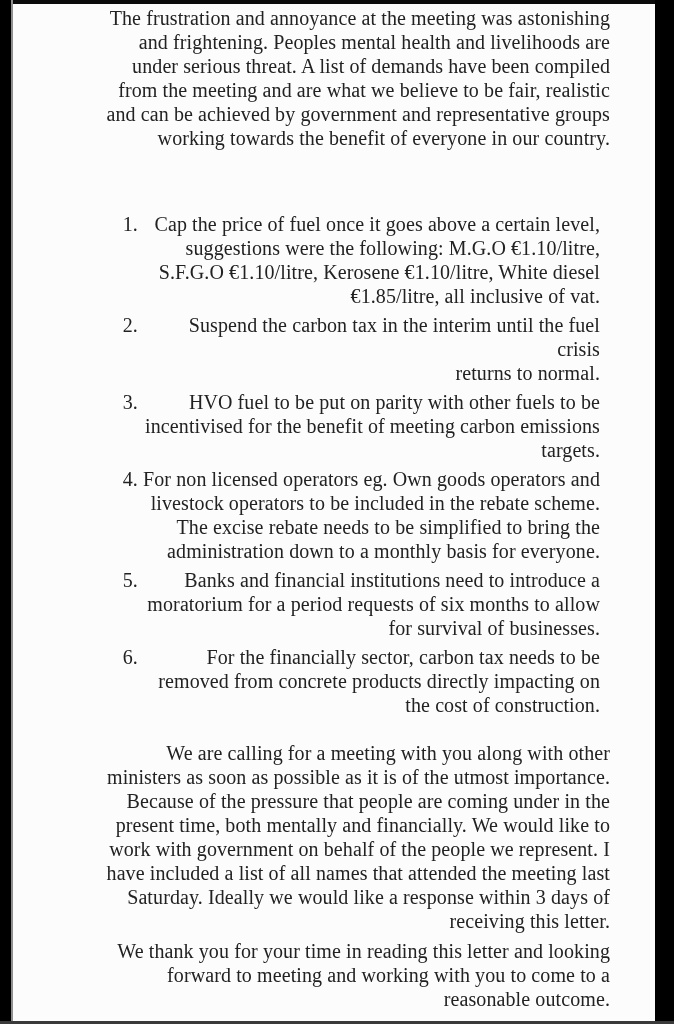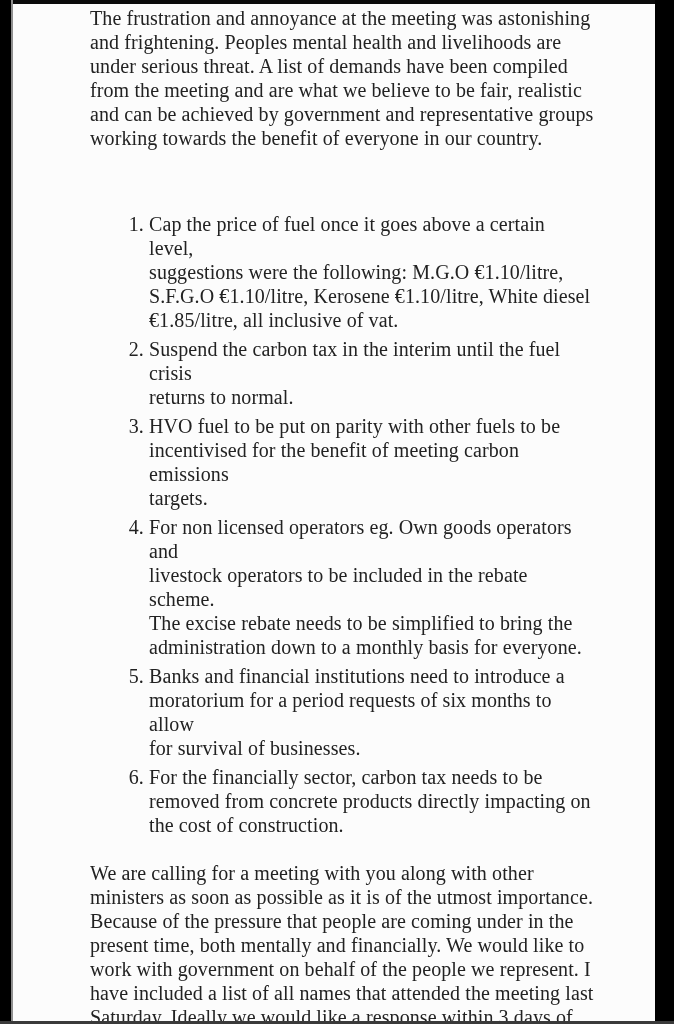--- a/index.html
+++ b/index.html
@@ -1,15 +1,15 @@
 <!DOCTYPE html>
 <html><head>
 <meta charset="utf-8">
 <style>
-  * { margin: 0; padding: 0; box-sizing: border-box; }
+  * { margin: 0; padding: 0; box-sizing: border-box; text-align: right; }
   html, body {
     width: 674px; height: 1024px;
     overflow: hidden;
     font-family: "Liberation Serif", "DejaVu Serif", serif;
   }
   .page {
     position: relative;
     width: 674px; height: 1024px;
     background: #fcfcfc;
   }
@@ -30,21 +30,21 @@
     font-size: 20px;
     line-height: 24px;
     letter-spacing: 0.1px;
   }
   .para, .requests li { white-space: pre-line; }
   .intro   { margin: 0 0 62px 0; }
   .heading { margin: 0 0 6px 0; }
   .requests {
     list-style: decimal;
     list-style-position: outside;
-    margin: 16px;
+    margin: 10px;
     padding-left: 43px;
   }
   .requests li { margin-bottom: 5px; }
   .requests li:last-child { margin-bottom: 0; }
   .requests li::marker { font-family: "Liberation Serif", "DejaVu Serif", serif; }
   .closing { margin: 24px 0 6px 0; }
   .thanks  { margin: 0; }
 </style>
 </head>
 <body>
@@ -88,14 +88,17 @@
 
     <p class="para closing">We are calling for a meeting with you along with other
 ministers as soon as possible as it is of the utmost importance.
 Because of the pressure that people are coming under in the
 present time, both mentally and financially. We would like to
 work with government on behalf of the people we represent. I
 have included a list of all names that attended the meeting last
 Saturday. Ideally we would like a response within 3 days of
 receiving this letter.</p>
 
+    <p class="para thanks">We thank you for your time in reading this letter and looking
+forward to meeting and working with you to come to a
+reasonable outcome.</p>
   </div>
 </div>
 
 </body></html>

